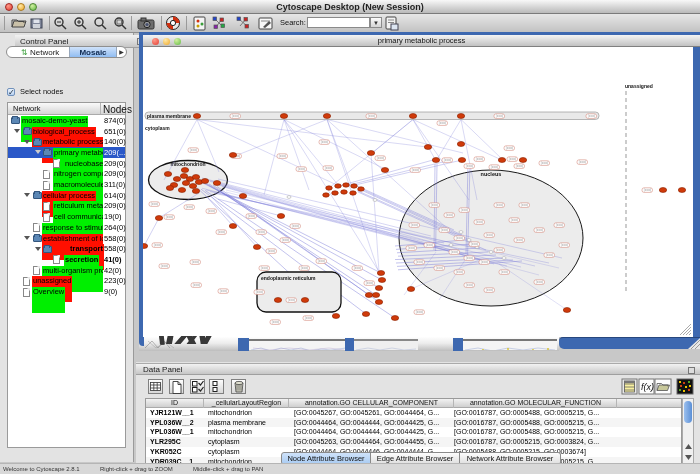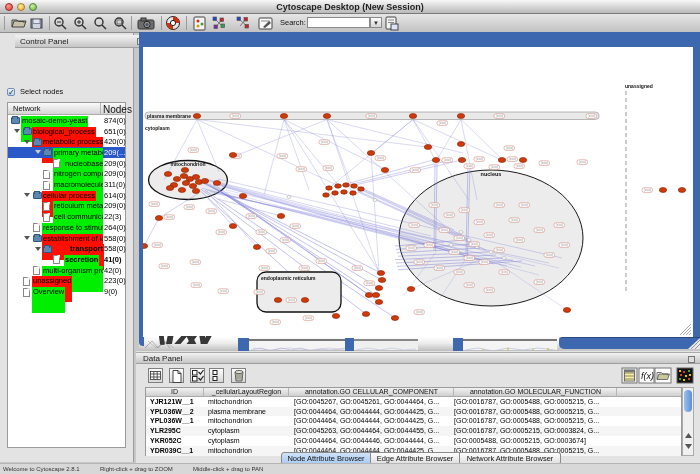--- a/index.html
+++ b/index.html
@@ -50,21 +50,21 @@
 
 #frame { left:139px; top:32px; width:561px; height:305px; background:#3d68b0; }
 #ftitle { left:4px; top:3px; width:557px; height:12px; background:linear-gradient(#f4f4f4,#c2c2c2); border-bottom:1px solid #808080;}
 #ftitle .t { width:100%; text-align:center; font-size:7.5px; color:#111; line-height:12px;}
 #canvas { left:4px; top:15px; width:550px; height:290px; background:#fff; }
 
 
 .bstrip { top:339px; height:12px; }
 
 
-#dpanel { left:136px; top:351px; width:564px; height:112px; background:#e3e3e3; }
+#dpanel { left:136px; top:362px; width:564px; height:112px; background:#e3e3e3; }
 #dpanel-title { left:0; top:1px; width:564px; height:12px; background:linear-gradient(#f2f2f2,#c6c6c6); border-top:1px solid #aaa; border-bottom:1px solid #9f9f9f; font-size:8px; color:#1a1a1a; line-height:12px; padding-left:7px;}
 #dtool { left:6px; top:14px; width:556px; height:22px; }
 .dico { position:absolute; top:3px; width:15px; height:15px; background:linear-gradient(#fdfdfd,#d8d8d8); border:1px solid #808080; }
 #dtable { left:9px; top:36px; width:537px; height:69px; background:#fff; border:1px solid #9a9a9a; font-size:7px; }
 #dhdr { left:0; top:0; width:535px; height:9px; background:linear-gradient(#f2f2f2,#cfcfcf); border-bottom:1px solid #aaa; }
 #dhdr div { position:absolute; top:0; height:9px; line-height:8px; text-align:center; border-right:1px solid #b5b5b5; color:#111; overflow:hidden;}
 .drow { position:absolute; left:0; width:535px; height:9.8px; line-height:9.8px; white-space:nowrap;}
 .drow div { position:absolute; top:0; height:9.8px; overflow:hidden; color:#000;}
 #dscroll { left:546px; top:36px; width:12px; height:69px; background:#f0f0f0; border:1px solid #aaa; }
 
@@ -173,20 +173,25 @@
       <line x1="3" y1="4" x2="9" y2="4" stroke="#888"></line>
       <line x1="3" y1="6.5" x2="9" y2="6.5" stroke="#888"></line>
       <rect x="6" y="8" width="7" height="6" fill="#dde6f2" stroke="#445"></rect>
     </svg>
 </div>
 
 <div class="abs" id="cpanel">
   <div class="abs" id="cpanel-title">Control Panel
     <div class="abs floatico" style="right:4px;top:3px;"></div>
   </div>
+  <div class="abs" id="cptabs">
+    <div class="seg" style="width:62px;color:#222;">&nbsp;&nbsp;<span style="color:#3a9e3a;">⇅</span> Network</div>
+    <div class="seg" style="width:47px;background:linear-gradient(#cfe2fa,#91bdf2);font-weight:bold;color:#102a50;border-left:1px solid #97a7bb;">Mosaic</div>
+    <div class="seg" style="width:10px;border-left:1px solid #97a7bb;color:#333;font-size:6px;">▶</div>
+  </div>
   <div class="abs" id="chk">✓</div>
   <div class="abs" style="left:20px;top:54px;font-size:7.5px;color:#111;">Select nodes</div>
 
   <div class="abs" id="tree">
     <div class="abs" id="treehdr">
         <div class="c1">Network</div>
         <div class="c2">Nodes</div>
         <div style="position:absolute;left:92px;top:0;width:1px;height:11px;background:#b5b5b5;"></div>
       </div>
     <div class="trow" style="top:12.3px;">
@@ -197,21 +202,21 @@
 <div class="trow" style="top:23.0px;">
         <div class="tri" style="left:6px;border-top-color:#555;"></div>
         <div class="fold" style="left:15px;"></div>
         <div class="lab rd" style="left:24px;max-width:71px;text-align:center;">biological_process</div>
         <div class="num" style="">651(0)</div>
       </div>
 <div class="trow" style="top:33.7px;">
         <div class="tri" style="left:16px;border-top-color:#555;"></div>
         <div class="fold" style="left:25px;"></div>
         <div class="lab rd" style="left:34px;max-width:61px;">metabolic process</div>
-        <div class="num" style="">420(0)</div>
+        <div class="num" style="">140(0)</div>
       </div>
 <div class="trow" style="top:44.4px;background:#2a58c8;">
         <div class="tri" style="left:27px;border-top-color:#ccc;"></div>
         <div class="fold" style="left:35px;"></div>
         <div class="lab gr" style="left:45px;max-width:50px;">primary metabo</div>
         <div class="num" style="color:#fff;">209(...</div>
       </div>
 <div class="trow" style="top:55.1px;">
         <div class="file" style="left:45px;"></div>
         <div class="lab gr" style="left:56px;max-width:39px;">nucleobase-</div>
@@ -234,21 +239,21 @@
         <div class="num" style="">614(0)</div>
       </div>
 <div class="trow" style="top:97.9px;">
         <div class="file" style="left:35px;"></div>
         <div class="lab gr" style="left:45px;max-width:50px;">reticulum metabo</div>
         <div class="num" style="">209(0)</div>
       </div>
 <div class="trow" style="top:108.6px;">
         <div class="file" style="left:35px;"></div>
         <div class="lab gr" style="left:45px;max-width:50px;">cell communicat</div>
-        <div class="num" style="">22(3)</div>
+        <div class="num" style="">19(0)</div>
       </div>
 <div class="trow" style="top:119.3px;">
         <div class="file" style="left:25px;"></div>
         <div class="lab gr" style="left:34px;max-width:61px;">response to stimul</div>
         <div class="num" style="">264(0)</div>
       </div>
 <div class="trow" style="top:130.0px;">
         <div class="tri" style="left:16px;border-top-color:#555;"></div>
         <div class="fold" style="left:25px;"></div>
         <div class="lab rd" style="left:34px;max-width:61px;">establishment of lo</div>
@@ -277,20 +282,26 @@
       </div>
 <div class="trow" style="top:183.5px;">
         <div class="file" style="left:15px;"></div>
         <div class="lab gr" style="left:24px;max-width:71px;">Overview</div>
         <div class="num" style="">9(0)</div>
       </div>
   </div>
 </div>
 
 <div class="abs" id="frame">
+  <div class="abs" id="ftitle">
+    <div class="abs tl" style="left:9px;top:3px;width:7px;height:7px;background:radial-gradient(circle at 35% 30%,#ff9a8a,#e33e32);"></div>
+    <div class="abs tl" style="left:20px;top:3px;width:7px;height:7px;background:radial-gradient(circle at 35% 30%,#ffe9a8,#f0a828);"></div>
+    <div class="abs tl" style="left:31px;top:3px;width:7px;height:7px;background:radial-gradient(circle at 35% 30%,#d2f0a0,#62ba46);"></div>
+    <div class="t">primary metabolic process</div>
+  </div>
   <div class="abs" id="canvas">
     <svg width="550" height="290" viewBox="0 0 550 290" style="position:absolute;left:0;top:0">
 <ellipse cx="348" cy="191" rx="92" ry="68" fill="#ececec" stroke="#1a1a1a" stroke-width="1"></ellipse>
 <text x="348" y="129" font-size="5.5" font-weight="bold" fill="#111" text-anchor="middle">nucleus</text>
 <ellipse cx="45" cy="133" rx="39.5" ry="19.5" fill="#ececec" stroke="#111" stroke-width="1.3"></ellipse>
 <text x="45" y="119" font-size="5" font-weight="bold" fill="#111" text-anchor="middle">mitochondrion</text>
 <line x1="54.0" y1="133.0" x2="238.0" y2="226.0" stroke="#7d7dd8" stroke-width="0.55" opacity="0.85"></line>
 <line x1="58.0" y1="134.3" x2="239.0" y2="233.0" stroke="#7d7dd8" stroke-width="0.55" opacity="0.85"></line>
 <line x1="62.0" y1="135.6" x2="236.0" y2="241.0" stroke="#7d7dd8" stroke-width="0.55" opacity="0.85"></line>
 <line x1="66.0" y1="136.9" x2="233.0" y2="248.0" stroke="#7d7dd8" stroke-width="0.55" opacity="0.85"></line>

